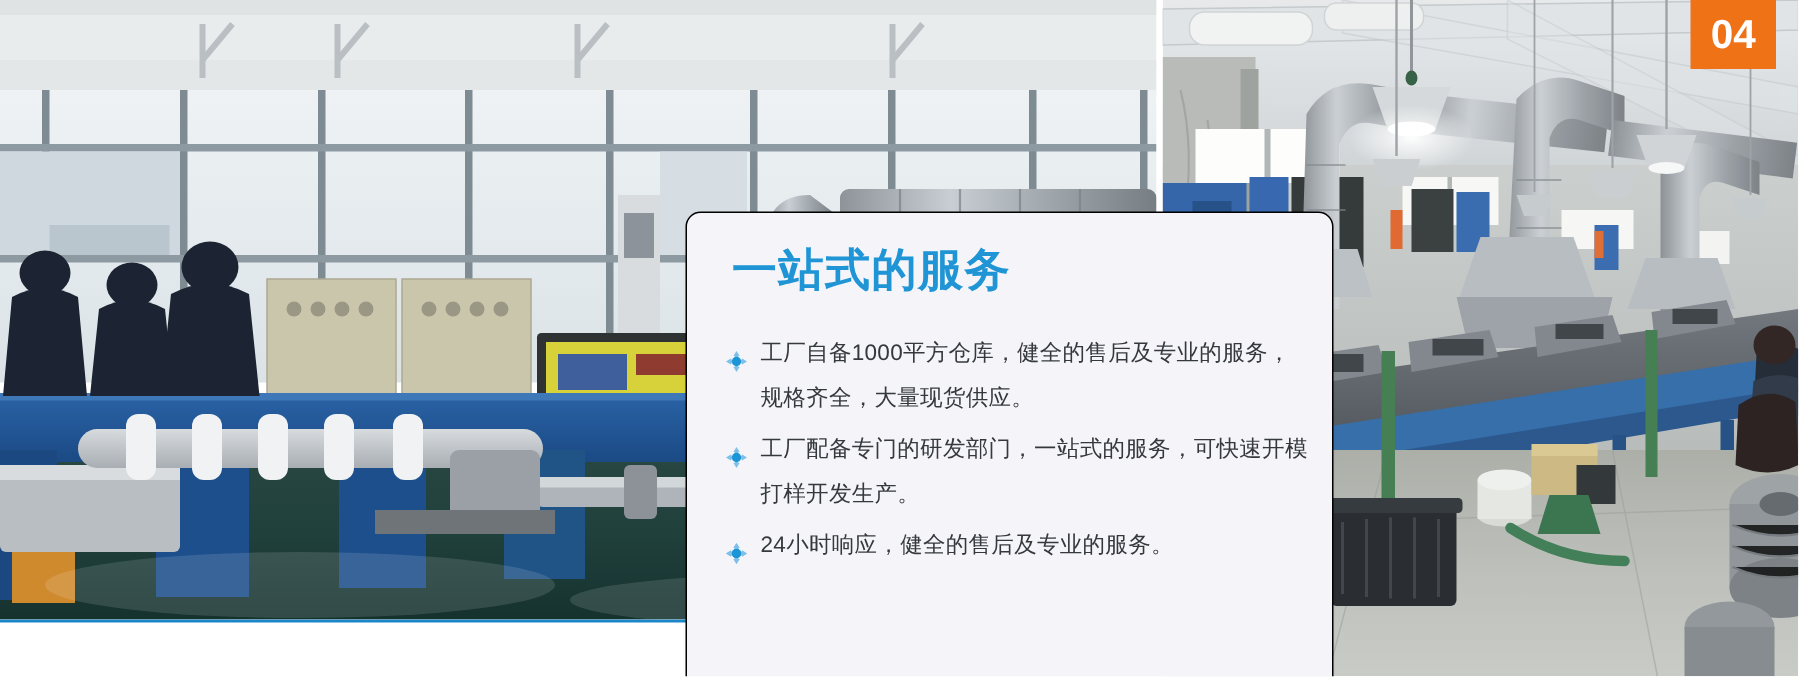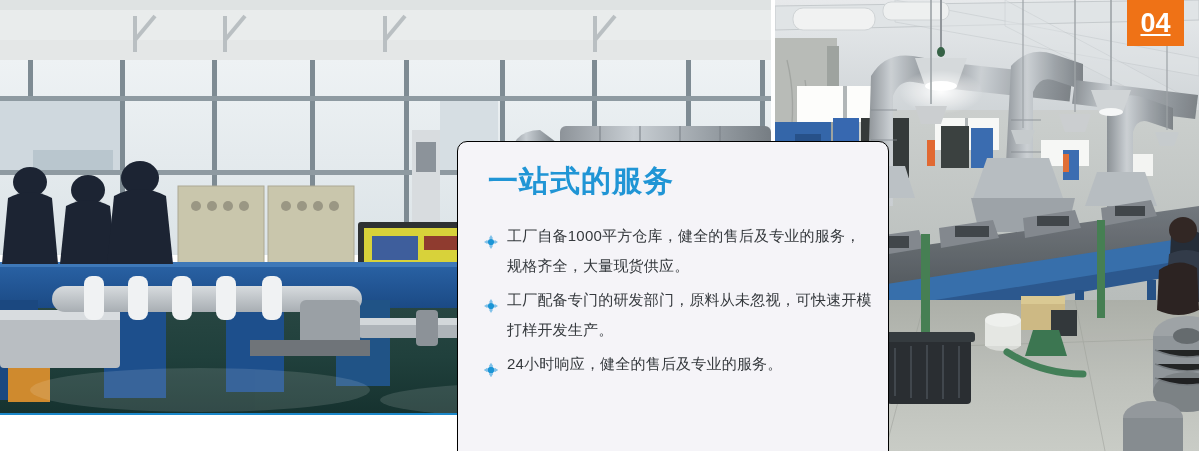--- a/index.html
+++ b/index.html
@@ -50,21 +50,20 @@
     background: #ef7216;
     display: flex;
     align-items: center;
     justify-content: center;
     color: #ffffff;
     font-size: 27px;
     font-weight: bold;
     letter-spacing: 0px;
     line-height: 1;
     font-family: "Liberation Sans", sans-serif;
-    text-decoration: underline;
   }
 
   
   .info-card {
     position: absolute;
     left: 457px;
     top: 141px;
     width: 432px;
     height: 371px;
     background: #f5f4f8;
@@ -516,21 +515,21 @@
           <svg width="14" height="14" viewBox="0 0 14 14" xmlns="http://www.w3.org/2000/svg">
             <g fill="#7fc0e8">
               <path d="M7 0 L9 3.2 L7 4.4 L5 3.2 z"></path>
               <path d="M7 14 L9 10.8 L7 9.6 L5 10.8 z"></path>
               <path d="M0 7 L3.2 5 L4.4 7 L3.2 9 z"></path>
               <path d="M14 7 L10.8 5 L9.6 7 L10.8 9 z"></path>
             </g>
             <circle cx="7" cy="7" r="3.1" fill="#1b95d6"></circle>
           </svg>
         </span>
-        <span>工厂配备专门的研发部门，原料从未忽视，可快速开模打样开发生产。</span>
+        <span>工厂配备专门的研发部门，一站式的服务，可快速开模打样开发生产。</span>
       </div>
 
       <div class="bullet-item">
         <span class="bullet-icon">
           <svg width="14" height="14" viewBox="0 0 14 14" xmlns="http://www.w3.org/2000/svg">
             <g fill="#7fc0e8">
               <path d="M7 0 L9 3.2 L7 4.4 L5 3.2 z"></path>
               <path d="M7 14 L9 10.8 L7 9.6 L5 10.8 z"></path>
               <path d="M0 7 L3.2 5 L4.4 7 L3.2 9 z"></path>
               <path d="M14 7 L10.8 5 L9.6 7 L10.8 9 z"></path>

